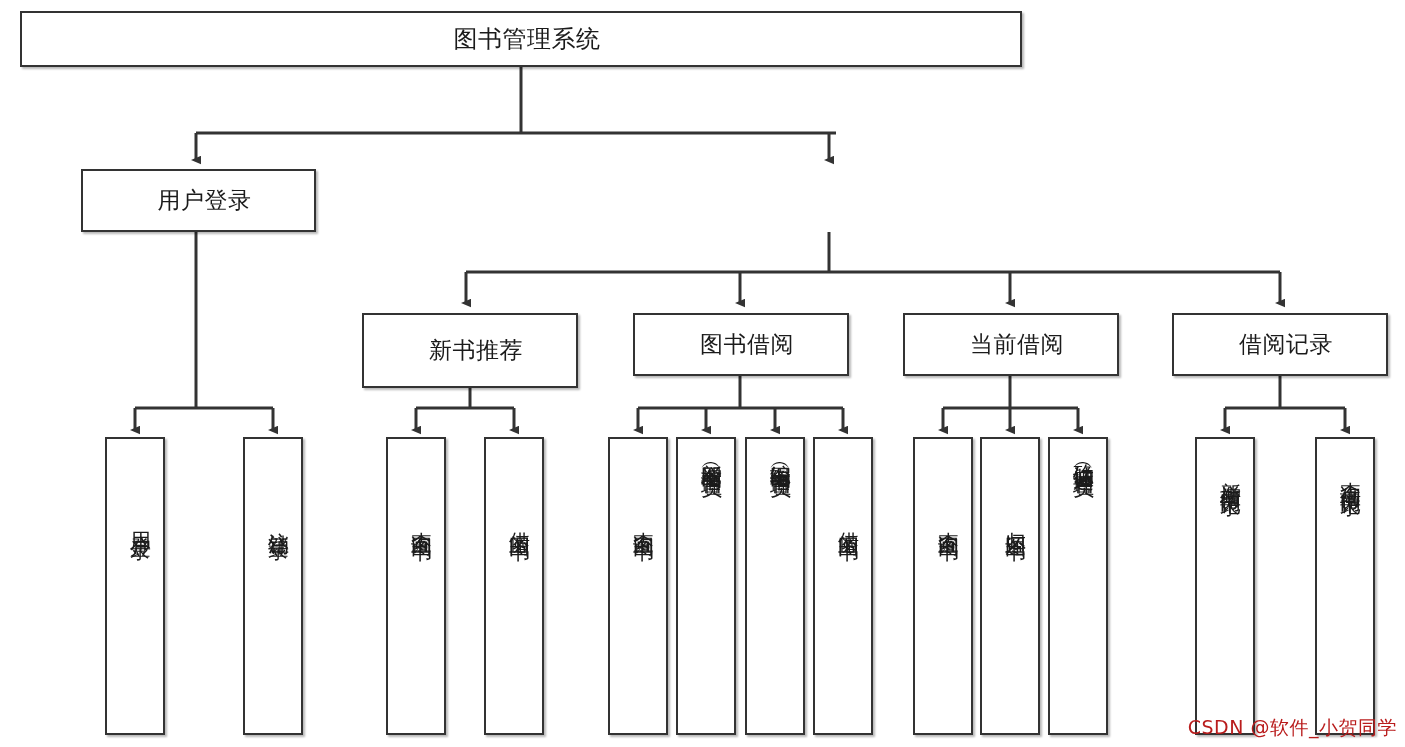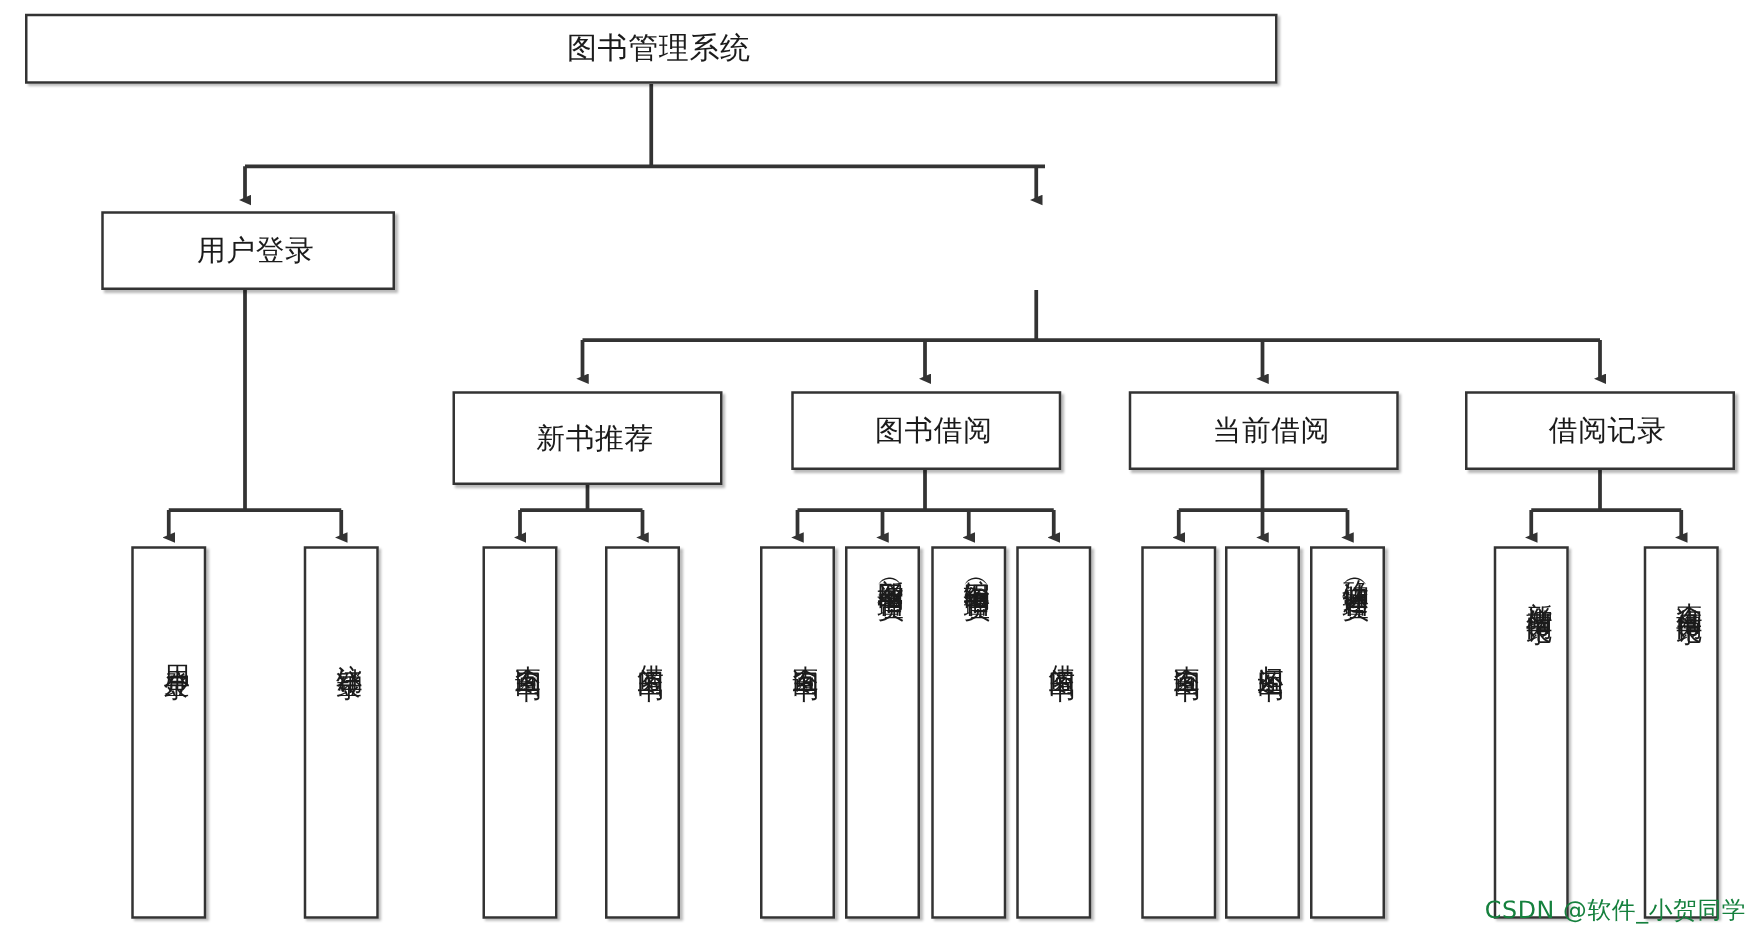--- a/index.html
+++ b/index.html
@@ -77,21 +77,21 @@
     margin-top: 2px;
   }
   .node.vert.rec .label {
     margin-top: 20px;
   }
   #watermark {
     position: absolute;
     right: 8px;
     bottom: 6px;
     font-size: 19px;
-    color: #15803d;
+    color: #b91c1c;
     letter-spacing: 0.5px;
     z-index: 3;
     white-space: nowrap;
     font-family: "DejaVu Sans", "Liberation Sans", sans-serif;
     margin-top: 45px;
   }
 </style>
 </head>
 <body>
 

